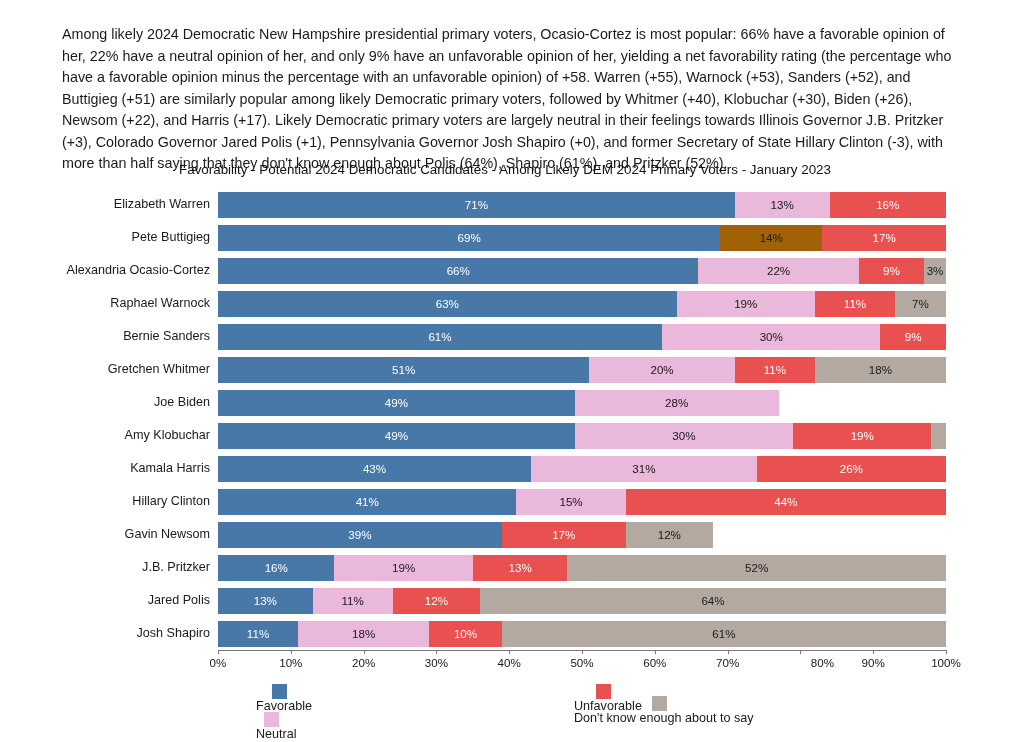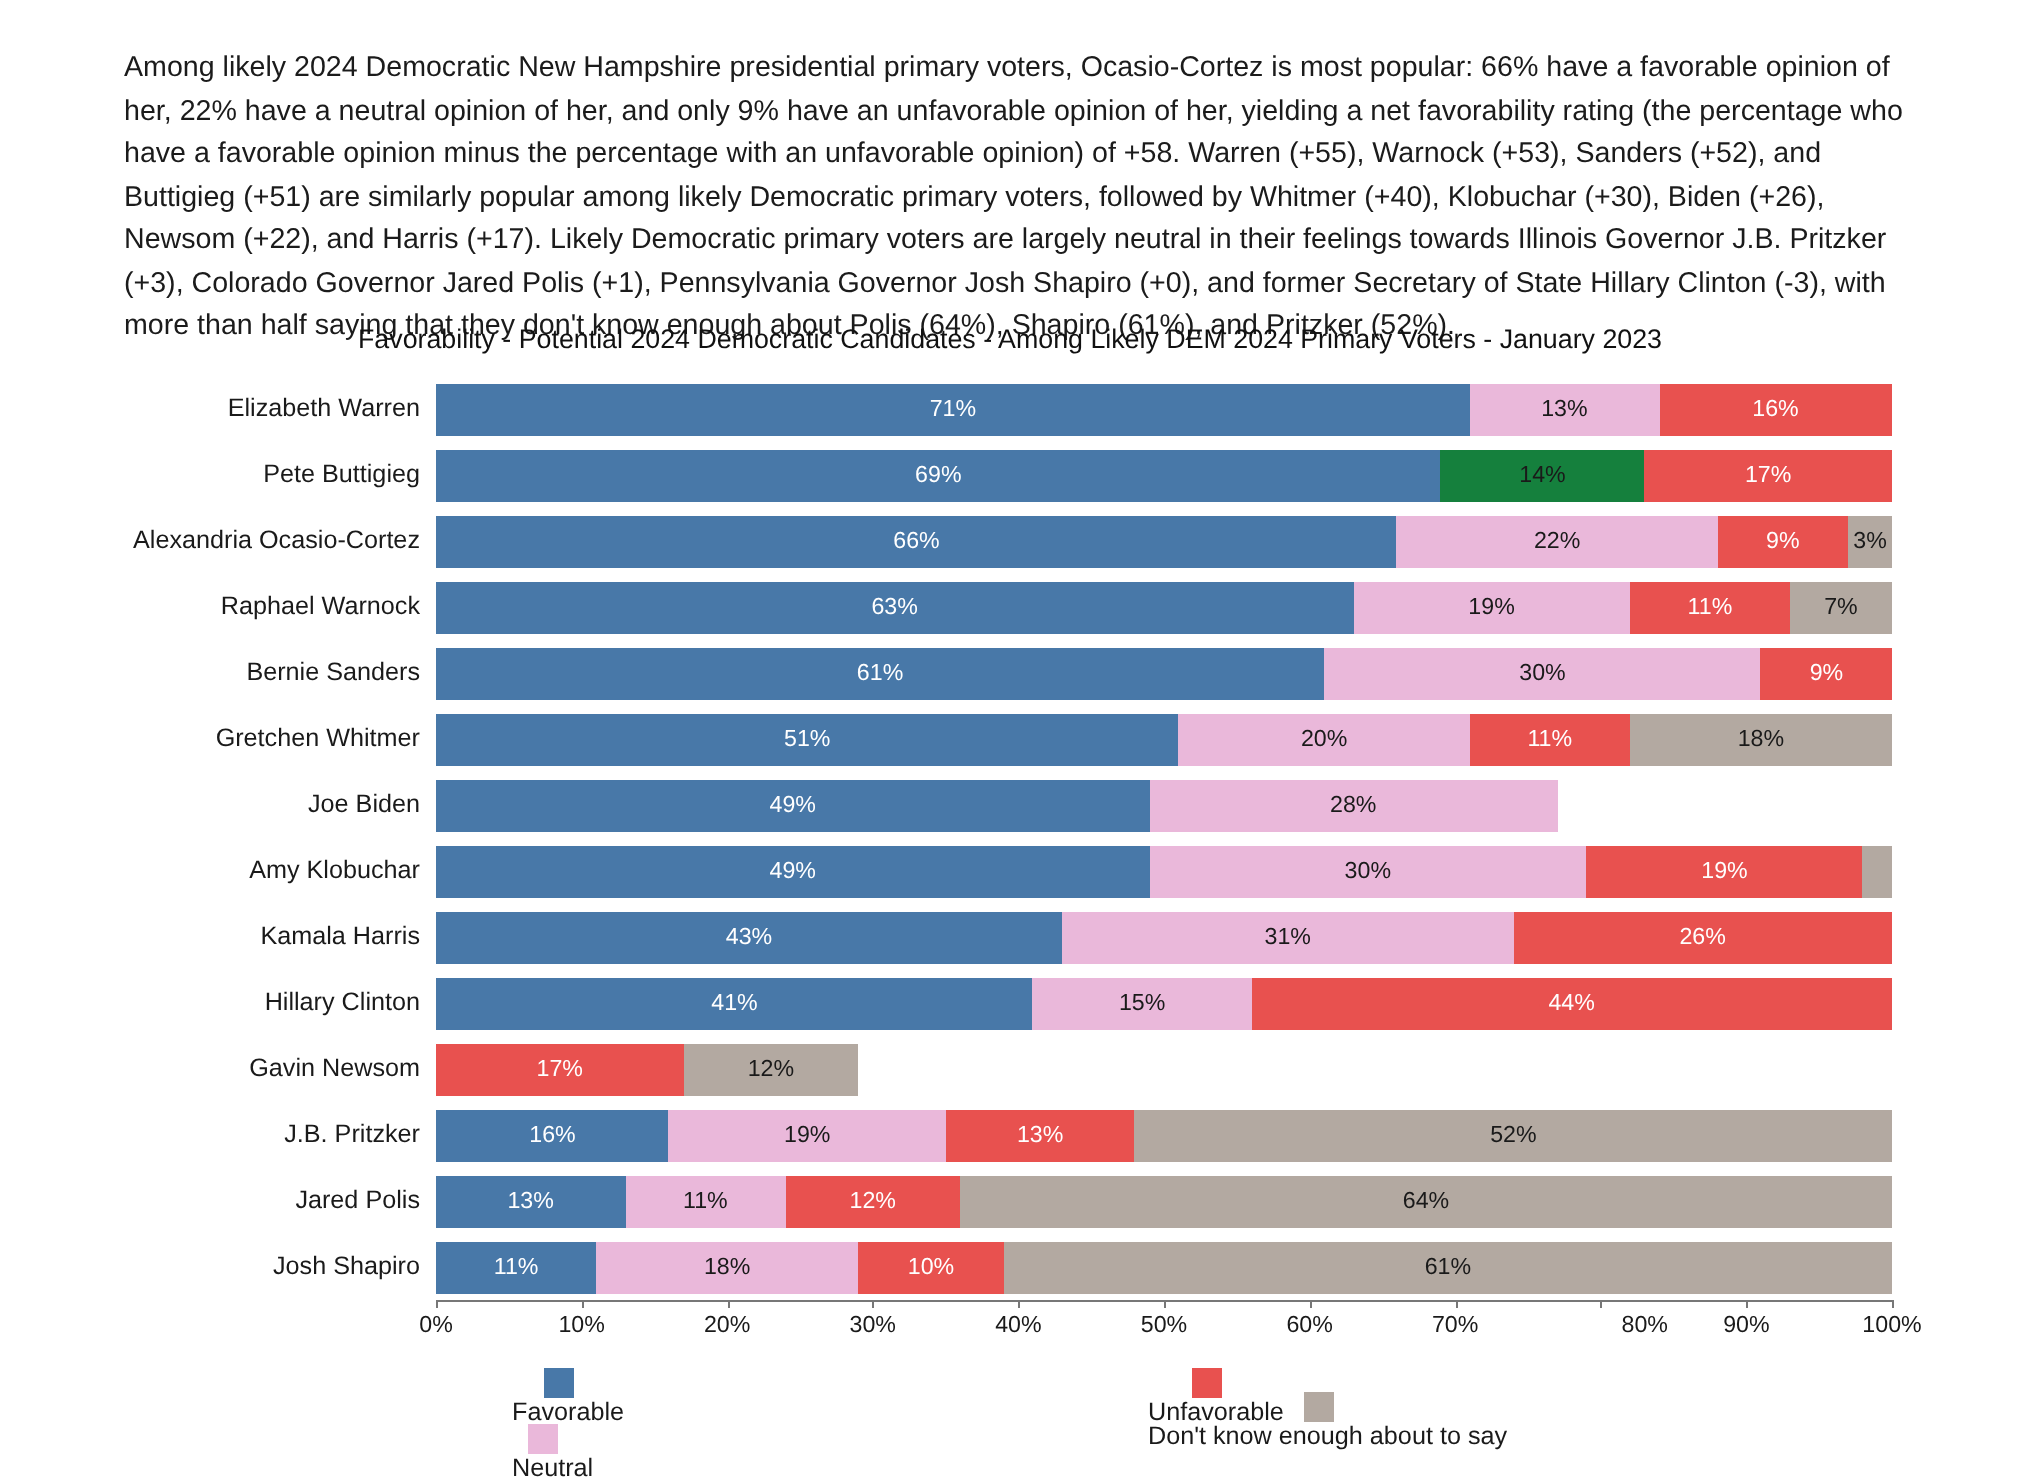--- a/index.html
+++ b/index.html
@@ -190,21 +190,21 @@
             <div class="bar">
               <div class="seg" style="width: 71%; background: rgb(72, 120, 168);">71%</div>
               <div class="seg dark-text" style="width: 13%; background: rgb(234, 184, 218);">13%</div>
               <div class="seg" style="width: 16%; background: rgb(232, 81, 79);">16%</div>
             </div>
           </div>
           <div class="row">
             <div class="row-label">Pete Buttigieg</div>
             <div class="bar">
               <div class="seg" style="width: 69%; background: rgb(72, 120, 168);">69%</div>
-              <div class="seg dark-text" style="width: 14%; background: #15803d;">14%</div>
+              <div class="seg dark-text" style="width: 14%; background: #a16207;">14%</div>
               <div class="seg" style="width: 17%; background: rgb(232, 81, 79);">17%</div>
             </div>
           </div>
           <div class="row">
             <div class="row-label">Alexandria Ocasio-Cortez</div>
             <div class="bar">
               <div class="seg" style="width: 66%; background: rgb(72, 120, 168);">66%</div>
               <div class="seg dark-text" style="width: 22%; background: rgb(234, 184, 218);">22%</div>
               <div class="seg" style="width: 9%; background: rgb(232, 81, 79);">9%</div>
               <div class="seg dark-text" style="width: 3%; background: rgb(179, 169, 161);">3%</div>
@@ -264,20 +264,21 @@
             <div class="row-label">Hillary Clinton</div>
             <div class="bar">
               <div class="seg" style="width: 41%; background: rgb(72, 120, 168);">41%</div>
               <div class="seg dark-text" style="width: 15%; background: rgb(234, 184, 218);">15%</div>
               <div class="seg" style="width: 44%; background: rgb(232, 81, 79);">44%</div>
             </div>
           </div>
           <div class="row">
             <div class="row-label">Gavin Newsom</div>
             <div class="bar">
+              <div class="seg" style="width: 39%; background: rgb(72, 120, 168);">39%</div>
               <div class="seg" style="width: 17%; background: rgb(232, 81, 79);">17%</div>
               <div class="seg dark-text" style="width: 12%; background: rgb(179, 169, 161);">12%</div>
             </div>
           </div>
           <div class="row">
             <div class="row-label">J.B. Pritzker</div>
             <div class="bar">
               <div class="seg" style="width: 16%; background: rgb(72, 120, 168);">16%</div>
               <div class="seg dark-text" style="width: 19%; background: rgb(234, 184, 218);">19%</div>
               <div class="seg" style="width: 13%; background: rgb(232, 81, 79);">13%</div>

